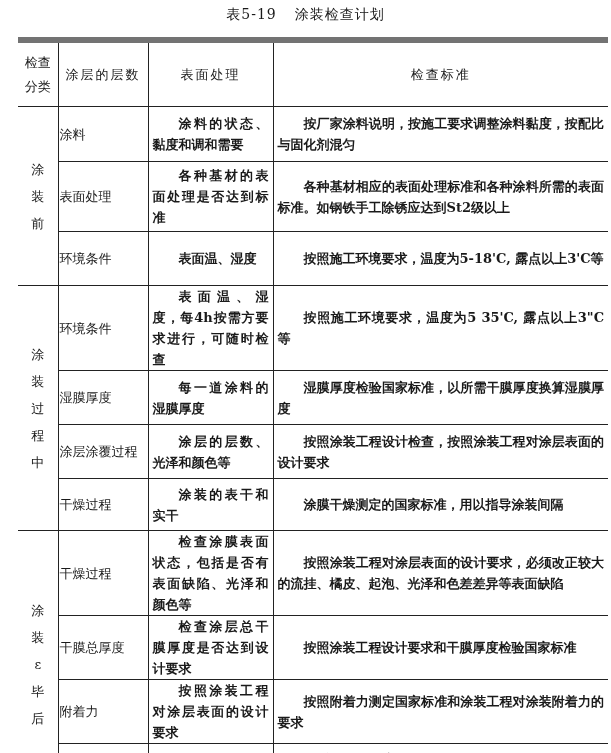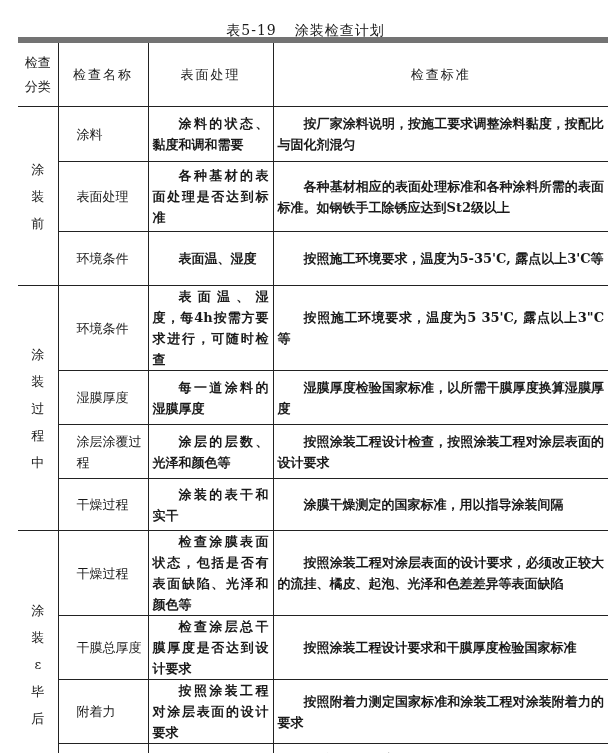--- a/index.html
+++ b/index.html
@@ -1,73 +1,73 @@
 <!DOCTYPE html>
 <html><head>
 <meta charset="utf-8">
 <style>
   html, body { margin:0; padding:0; background:#ffffff; }
   body { width:611px; height:753px; position:relative; overflow:hidden;
          font-family:"DejaVu Serif", serif; color:#1a1a1a; }
-  .title { position:absolute; top:22px; left:0; width:611px; text-align:center;
+  .title { position:absolute; top:6px; left:0; width:611px; text-align:center;
            font-size:14px; letter-spacing:1px; }
   .title .sp { display:inline-block; width:18px; }
   table { position:absolute; top:37px; left:18px; border-collapse:collapse;
           table-layout:fixed; width:590px; }
   col.c1 { width:40px; } col.c2 { width:90px; } col.c3 { width:125px; } col.c4 { width:335px; }
   td, th { border:1px solid #222; font-size:13px; line-height:21px; vertical-align:middle;
            font-weight:normal; padding:0 4px; }
   tr.hdr { border-top:6px solid #737373; }
   tr.hdr th { height:63px; text-align:center; letter-spacing:2px; }
   tr.hdr th.cat { letter-spacing:0; line-height:24px; }
   td.cat { text-align:center; line-height:27px; border-left:none; }
   th.cat { border-left:none; }
   td.last, th.last { border-right:none; }
-  td.name { padding-left:18px;font-family:Liberation Serif, serif; }
+  td.name { padding-left:1px;font-family:Liberation Serif, serif; }
   td.content, td.std { text-indent:2em; text-align:justify;font-weight:bold; }
   tr.bottom td { border-bottom:2px solid #222; }
 </style>
 </head>
 <body>
 
 <div class="title">
   <span>表5-19</span><span class="sp"></span><span>涂装检查计划</span>
 </div>
 
 <table>
   <colgroup>
       <col class="c1">
       <col class="c2">
       <col class="c3">
       <col class="c4">
     </colgroup>
   <thead>
     <tr class="hdr">
       <th class="cat">检查<br>分类</th>
-      <th>检查名称</th>
+      <th>涂层的层数</th>
       <th>表面处理</th>
       <th class="last">检查标准</th>
     </tr>
   </thead>
   <tbody id="tbody">
       <tr style="height: 55px;">
         <td class="cat" rowspan="3" style="writing-mode: horizontal-tb;">涂<br>装<br>前</td>
         <td class="name">涂料</td>
         <td class="content">涂料的状态、黏度和调和需要</td>
         <td class="std last">按厂家涂料说明，按施工要求调整涂料黏度，按配比与固化剂混匀</td>
       </tr>
       <tr style="height: 70px;">
         <td class="name">表面处理</td>
         <td class="content">各种基材的表面处理是否达到标准</td>
         <td class="std last">各种基材相应的表面处理标准和各种涂料所需的表面标准。如钢铁手工除锈应达到St2级以上</td>
       </tr>
       <tr style="height: 54px;">
         <td class="name">环境条件</td>
         <td class="content">表面温、湿度</td>
-        <td class="std last">按照施工环境要求，温度为5-35'C, 露点以上3'C等</td>
+        <td class="std last">按照施工环境要求，温度为5-18'C, 露点以上3'C等</td>
       </tr>
       <tr style="height: 73px;">
         <td class="cat" rowspan="4" style="writing-mode: horizontal-tb;">涂<br>装<br>过<br>程<br>中</td>
         <td class="name">环境条件</td>
         <td class="content">表面温、湿度，每4h按需方要求进行，可随时检查</td>
         <td class="std last">按照施工环境要求，温度为5 35'C,  露点以上3"C等</td>
       </tr>
       <tr style="height: 54px;">
         <td class="name">湿膜厚度</td>
         <td class="content">每一道涂料的湿膜厚度</td>

